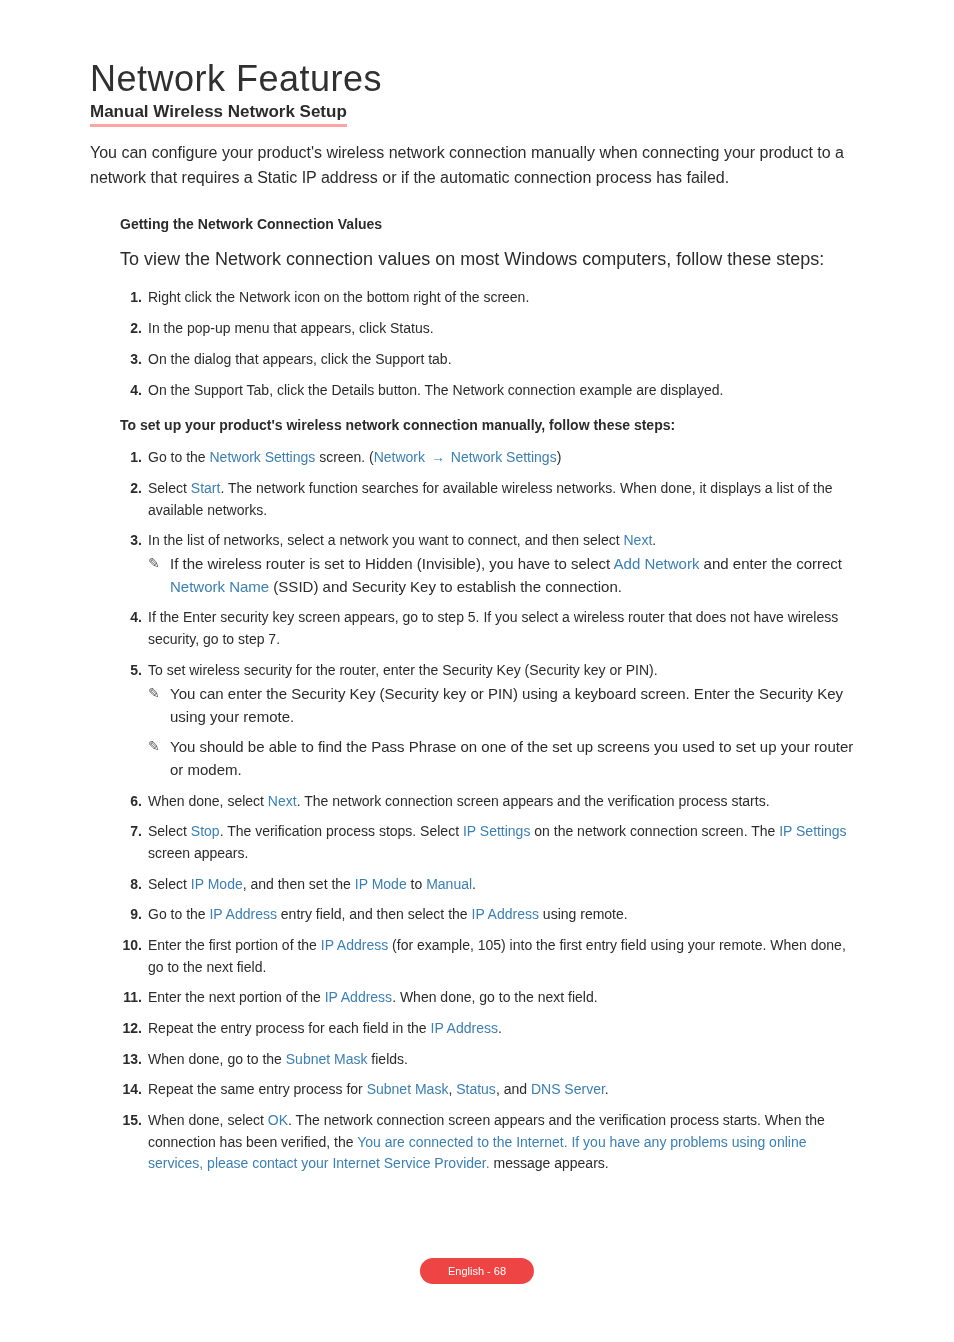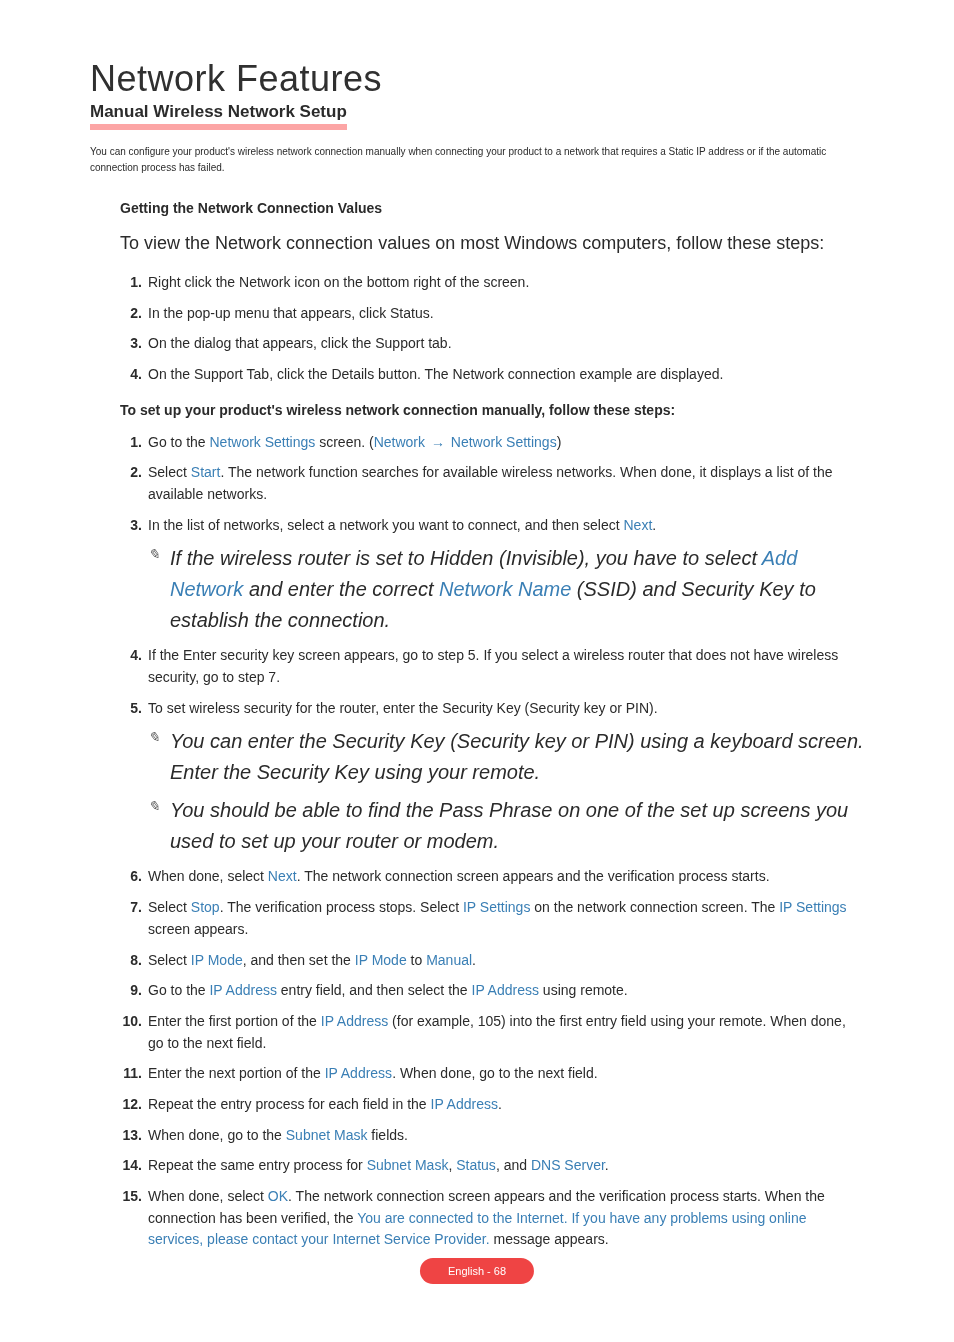--- a/index.html
+++ b/index.html
@@ -18,27 +18,27 @@
     font-weight: 300;
     font-size: 36px;
     letter-spacing: 0.5px;
     color: #303030;
     margin-bottom: 2px;
   }
   h2 {
     font-weight: 700;
     font-size: 17px;
     color: #2b2b2b;
-    border-bottom: 6px solid #fca5a5;
+    border-bottom: 3px solid #fca5a5;
     display: inline-block;
     padding-bottom: 2px;
     margin-bottom: 14px;
   }
   p.intro {
-    font-size: 10px;
+    font-size: 16px;
     line-height: 1.55;
     margin-bottom: 14px;
   }
   .section {
     padding-left: 30px;
     margin-bottom: 6px;
     margin-top: 25px;
   }
   .section-title {
     font-weight: 700;
@@ -69,25 +69,23 @@
     left: 0;
     top: 0;
     width: 22px;
     text-align: right;
     font-weight: 700;
     color: #2b2b2b;
   }
   .note {
     position: relative;
     padding-left: 22px;
-    margin-top: 7px;
     margin-bottom: 7px;
-    font-size: 20px;
+    font-size: 15px;
     line-height: 1.55;
-    font-style: italic;
   }
   .note::before {
     content: "✎";
     position: absolute;
     left: 0;
     top: 1px;
     font-size: 14px;
     color: #555;
   }
   .hl { color: #3a7fb5; }

